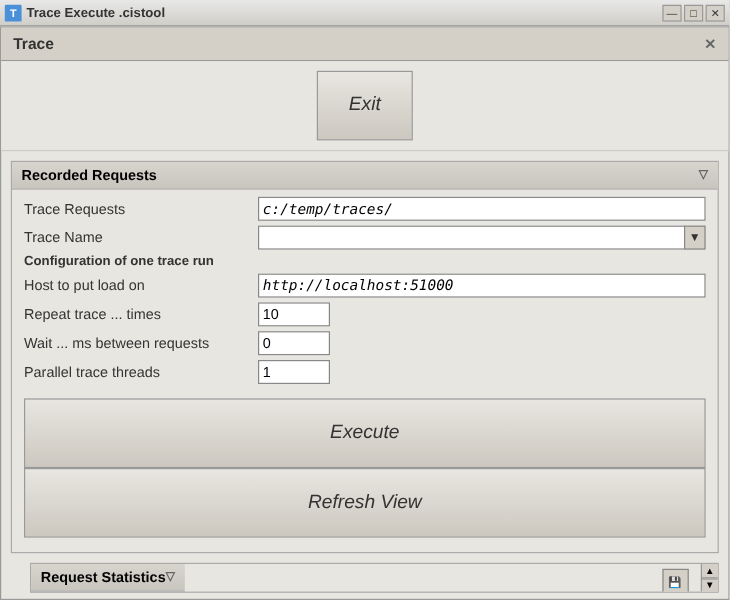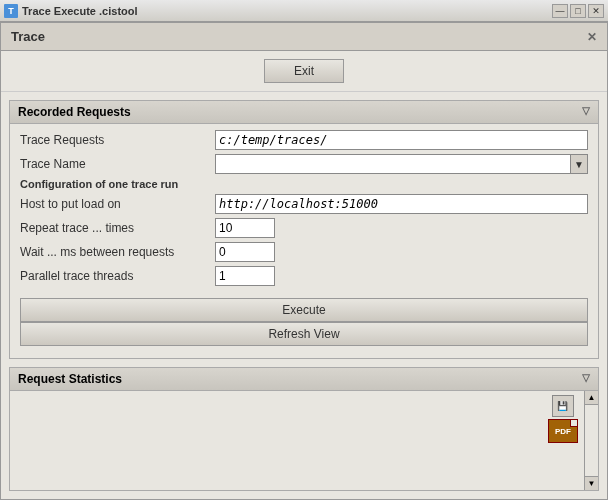--- a/index.html
+++ b/index.html
@@ -184,42 +184,43 @@
       font-weight: bold;
       font-size: 11px;
       color: #333;
       margin: 4px 0 4px 0;
     }
 
     
     .button {
       background: linear-gradient(to bottom, #e8e6e0, #ccc8c0);
       border: 1px solid #999;
-      padding: 4px 16px;
-      font-size: 12px;
+      padding: 19px 16px;
+      font-size: 16px;
       cursor: pointer;
       color: #333;
       min-width: 80px;
+      font-style: italic;
     }
 
     .button-row {
       display: flex;
       justify-content: center;
       padding: 8px 0 6px 0;
       flex-direction: column;
     }
 
     
     .stats-section {
       border: 1px solid #aaa;
-      margin: 0 8px 8px 8px;
-      background: #e8e6e0;
-      flex: 1;
-      display: flex;
-      flex-direction: column;
+      margin: 0 8px 8px 24px;
+      background: #e8e6e0;
+      flex: 1;
+      display: flex;
+      flex-direction: row;
     }
     .stats-content {
       flex: 1;
       position: relative;
       overflow: hidden;
     }
 
     
     .scrollbar-right {
       position: absolute;

